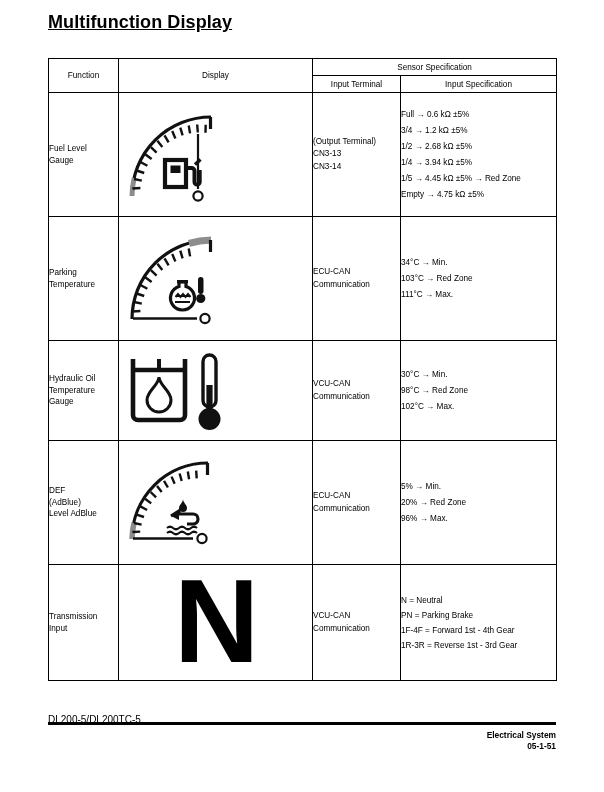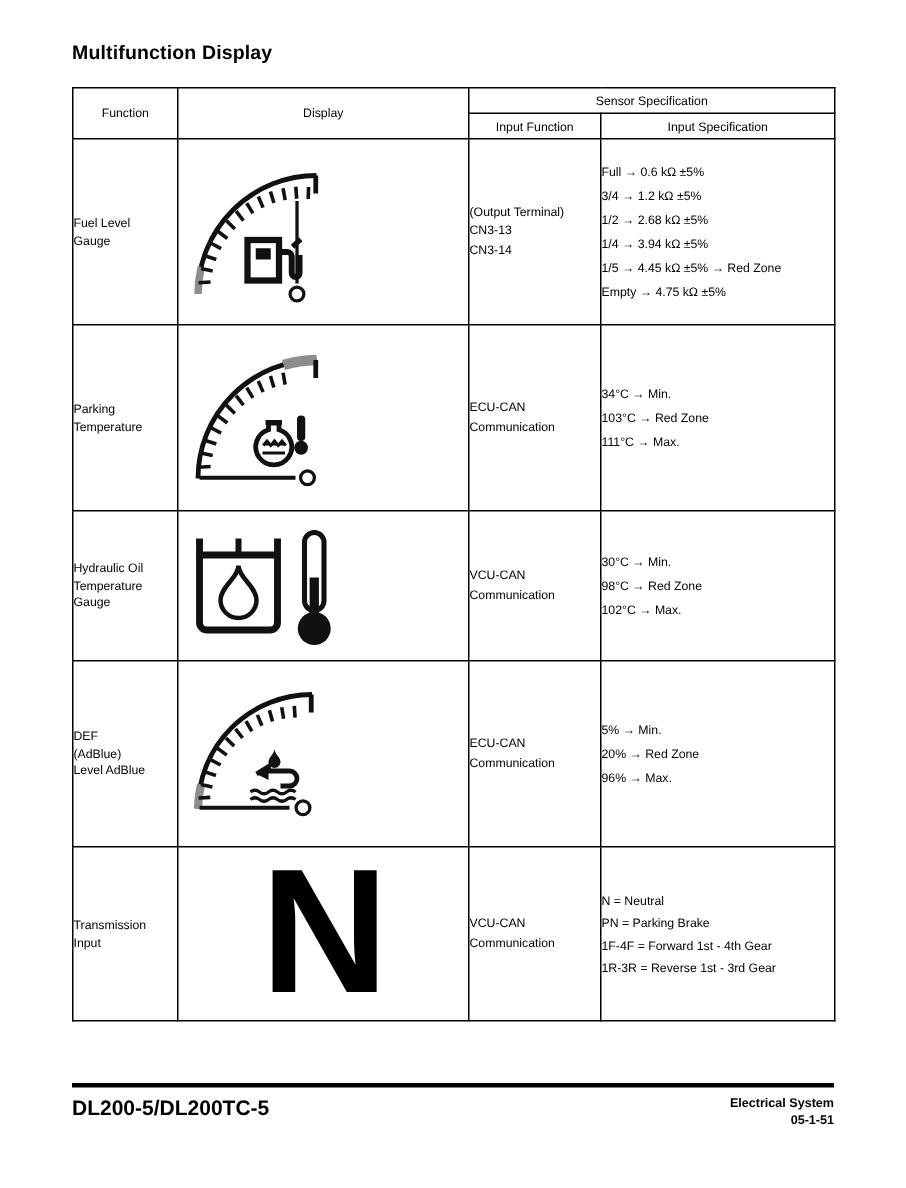--- a/index.html
+++ b/index.html
@@ -17,24 +17,25 @@
   }
   .page {
     position: absolute;
     left: 0; top: 0;
     width: 604px;
     height: 792px;
   }
   .page-title {
     position: absolute;
     left: 48px;
-    top: 27px;
-    font-size: 13px;
+    top: 12px;
+    font-size: 18px;
     font-weight: bold;
     letter-spacing: 0.1px;
+    text-decoration: underline;
   }
 
   
   table.spec {
     position: absolute;
     left: 48px;
     top: 58px;
     width: 508px;
     border-collapse: collapse;
     table-layout: fixed;
@@ -107,23 +108,23 @@
     position: absolute;
     left: 48px;
     top: 722px;
     width: 508px;
     height: 2.5px;
     background: #000000;
   }
   .footer-left {
     position: absolute;
     left: 48px;
-    top: 730px;
-    font-size: 14px;
-    font-weight: bold;
+    top: 714px;
+    font-size: 10px;
+    font-weight: normal;
   }
   .footer-right {
     position: absolute;
     right: 48px;
     top: 730px;
     text-align: right;
     font-size: 8.4px;
     font-weight: bold;
     line-height: 11px;
   }
@@ -143,21 +144,21 @@
         <col class="col-it">
         <col class="col-is">
     </colgroup>
     <thead>
       <tr>
         <th class="hd" rowspan="2">Function</th>
         <th class="hd" rowspan="2">Display</th>
         <th class="hd" colspan="2">Sensor Specification</th>
       </tr>
       <tr>
-        <th class="hd">Input Function</th>
+        <th class="hd">Input Terminal</th>
         <th class="hd">Input Specification</th>
       </tr>
     </thead>
     <tbody>
 
       <tr style="height:124px">
         <td class="fn">
           <span class="ln">Fuel Level</span>
           <span class="ln">Gauge</span>
         </td>

